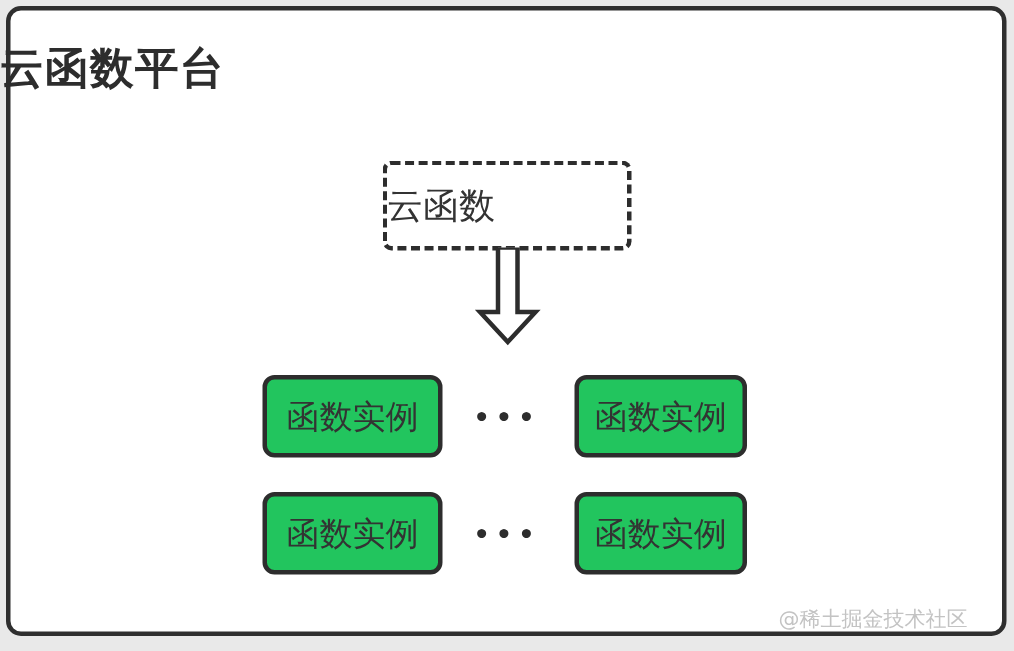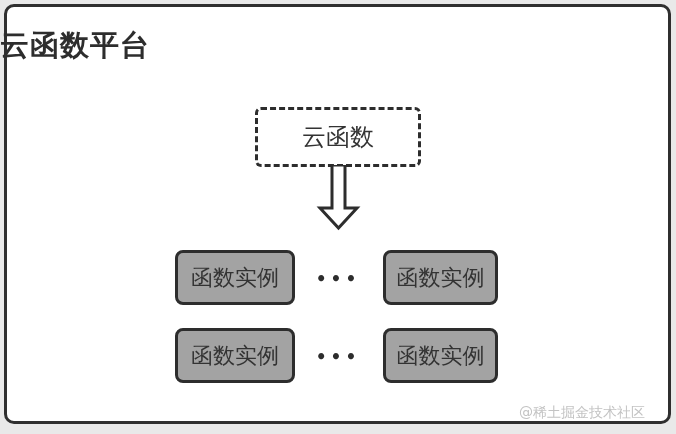--- a/index.html
+++ b/index.html
@@ -43,37 +43,36 @@
     left: 255px;
     top: 107px;
     width: 166px;
     height: 60px;
     box-sizing: border-box;
     border: 3px dashed #2d2d2d;
     border-radius: 6px;
     background: #ffffff;
     display: flex;
     align-items: center;
-    justify-content: center;
     font-size: 24px;
     color: #333333;
   }
   .down-arrow {
     position: absolute;
     left: 316px;
     top: 165px;
     width: 46px;
     height: 66px;
   }
   .inst-box {
     position: absolute;
     box-sizing: border-box;
     border: 3px solid #2d2d2d;
     border-radius: 8px;
-    background: #a3a3a3;
+    background: #22c55e;
     display: flex;
     align-items: center;
     justify-content: center;
     font-size: 22px;
     color: #333333;
   }
   .box-r1-left  { left: 175px; top: 250px; width: 120px; height: 55px; }
   .box-r1-right { left: 383px; top: 250px; width: 115px; height: 55px; }
   .box-r2-left  { left: 175px; top: 328px; width: 120px; height: 55px; }
   .box-r2-right { left: 383px; top: 328px; width: 115px; height: 55px; }

